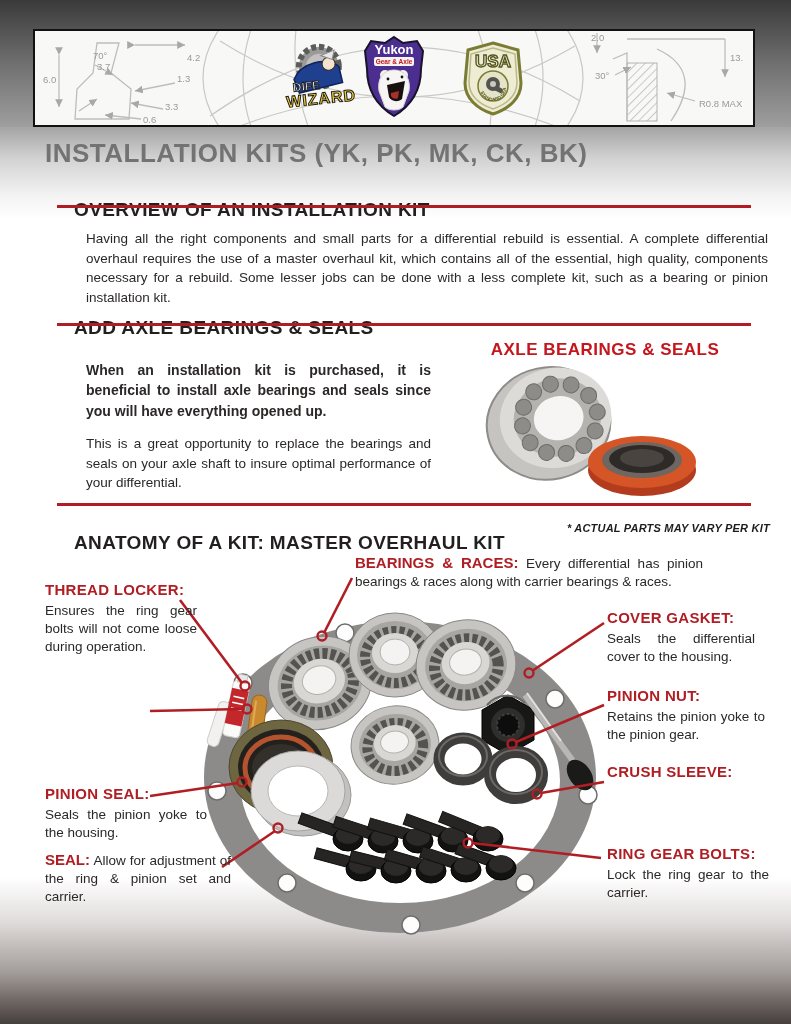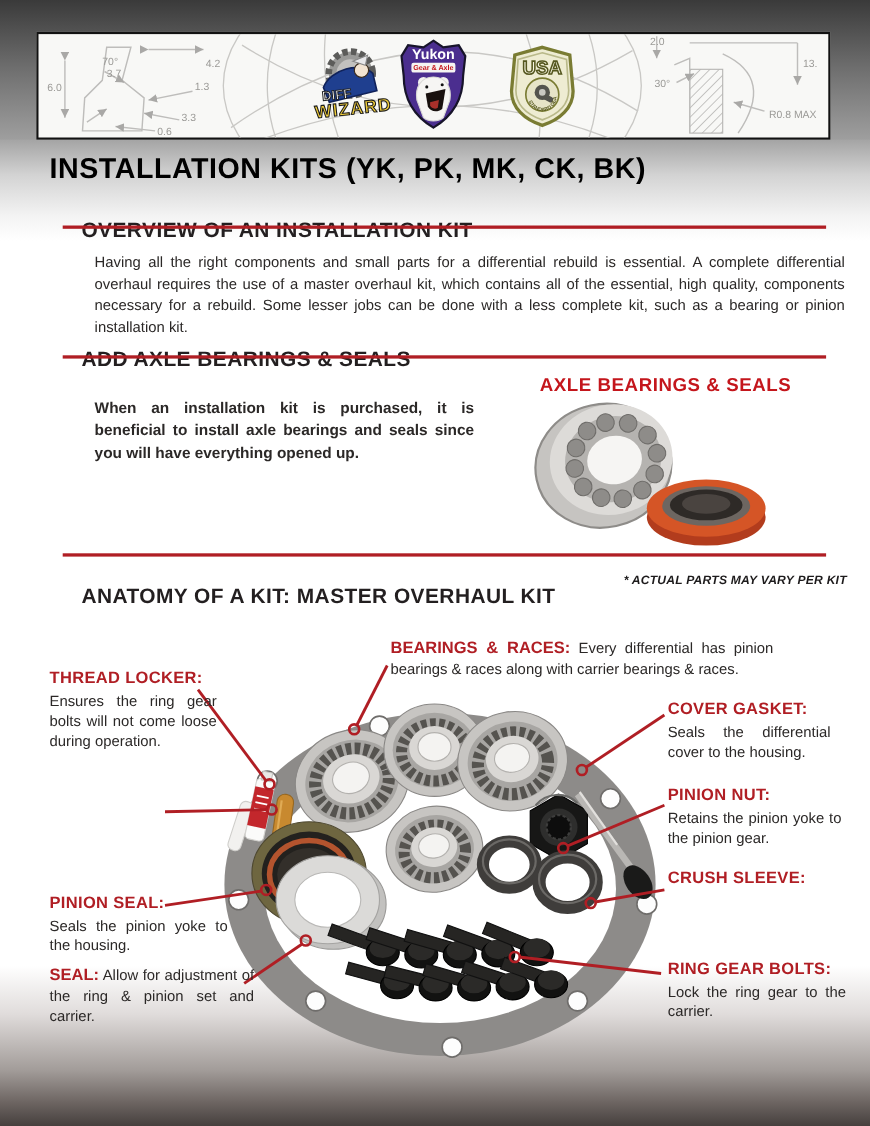--- a/index.html
+++ b/index.html
@@ -10,34 +10,34 @@
   .top-band{position:absolute;left:0;top:0;width:791px;height:137px;
             background:linear-gradient(180deg,#3a3a3a 0%,#6e6e6e 45%,#a6a6a6 100%);}
   .tech-panel{position:absolute;left:33px;top:29px;width:722px;height:98px;
               background:#f8f8f6;border:2px solid #121212;box-sizing:border-box;}
   .tech-panel svg{display:block;}
 
   
   .title-band{position:absolute;left:0;top:127px;width:791px;height:92px;
               background:linear-gradient(180deg,#a4a4a4 0%,#d3d3d3 35%,#f3f3f3 75%,#ffffff 100%);}
   h1.page-title{position:absolute;left:45px;top:138px;margin:0;
-                font-size:26px;font-weight:800;letter-spacing:.5px;color:#000000;}
+                font-size:26px;font-weight:800;letter-spacing:.5px;color:#737373;}
 
   
   .h2{position:absolute;margin:16px;font-size:19px;font-weight:800;letter-spacing:.4px;color:#231f20;}
   .rule{position:absolute;left:57px;width:694px;height:3px;background:#b01e24;}
   .body-text{position:absolute;margin:12px;font-size:13.5px;line-height:1.45;color:#2b2827;text-align:justify;}
   .bold{font-weight:700;}
   .axle-label{position:absolute;left:455px;top:340px;width:300px;margin:0;text-align:center;
               font-size:17px;font-weight:800;letter-spacing:.5px;color:#c4161c;}
   .note{position:absolute;left:567px;top:522px;margin:0;font-size:11px;font-weight:800;
         font-style:italic;letter-spacing:.2px;color:#1d1b1c;}
 
   
-  .anatomy{position:absolute;left:0;top:572px;width:791px;height:400px;z-index:2;}
+  .anatomy{position:absolute;left:0;top:545px;width:791px;height:400px;z-index:2;}
   .anatomy .photo{position:absolute;left:195px;top:8px;z-index:1;}
   .anatomy .overlay{position:absolute;left:0;top:0;z-index:3;pointer-events:none;}
   .co{position:absolute;z-index:4;}
   .co .co-t{color:#b01e24;font-weight:800;font-size:15px;letter-spacing:.3px;line-height:1.22;}
   .co p{margin:3px 0 0 0;font-size:13.5px;line-height:1.32;color:#2b2827;text-align:justify;}
   .co p.first{margin-top:0;}
   .co .inline-t{color:#b01e24;font-weight:800;font-size:15px;}
 
   
   .footer-grad{position:absolute;left:0;top:878px;width:791px;height:146px;z-index:0;
@@ -159,20 +159,21 @@
 
   <h1 class="page-title">INSTALLATION KITS (YK, PK, MK, CK, BK)</h1>
 
   <h2 class="h2" style="left:58px;top:183px;">OVERVIEW OF AN INSTALLATION KIT</h2>
   <div class="rule" style="top:205px;"></div>
   <p class="body-text" style="left:74px;top:217px;width:682px;">Having all the right components and small parts for a differential rebuild is essential. A complete differential overhaul requires the use of a master overhaul kit, which contains all of the essential, high quality, components necessary for a rebuild. Some lesser jobs can be done with a less complete kit, such as a bearing or pinion installation kit.</p>
 
   <h2 class="h2" style="left:58px;top:301px;">ADD AXLE BEARINGS &amp; SEALS</h2>
   <div class="rule" style="top:323px;"></div>
   <p class="body-text bold" style="left:74px;top:348px;width:345px;font-size:14px;">When an installation kit is purchased, it is beneficial to install axle bearings and seals since you will have everything opened up.</p>
+  <p class="body-text" style="left:74px;top:422px;width:345px;">This is a great opportunity to replace the bearings and seals on your axle shaft to insure optimal performance of your differential.</p>
   <p class="axle-label">AXLE BEARINGS &amp; SEALS</p>
 
   <svg style="position:absolute;left:460px;top:358px;" width="290" height="142" viewBox="0 0 290 142">
     <g transform="rotate(-12 95 62)">
       <ellipse cx="88" cy="64" rx="62" ry="56" fill="#c6c4c1" stroke="#8e8c89" stroke-width="2"></ellipse>
       <ellipse cx="96" cy="60" rx="56" ry="50" fill="#dddbd8"></ellipse>
       <ellipse cx="98" cy="60" rx="44" ry="39" fill="#b5b3b0"></ellipse>
       <g fill="#8e8c89" stroke="#6f6d6a">
         <circle cx="98" cy="26" r="8"></circle>
           <circle cx="118" cy="31" r="8"></circle>

